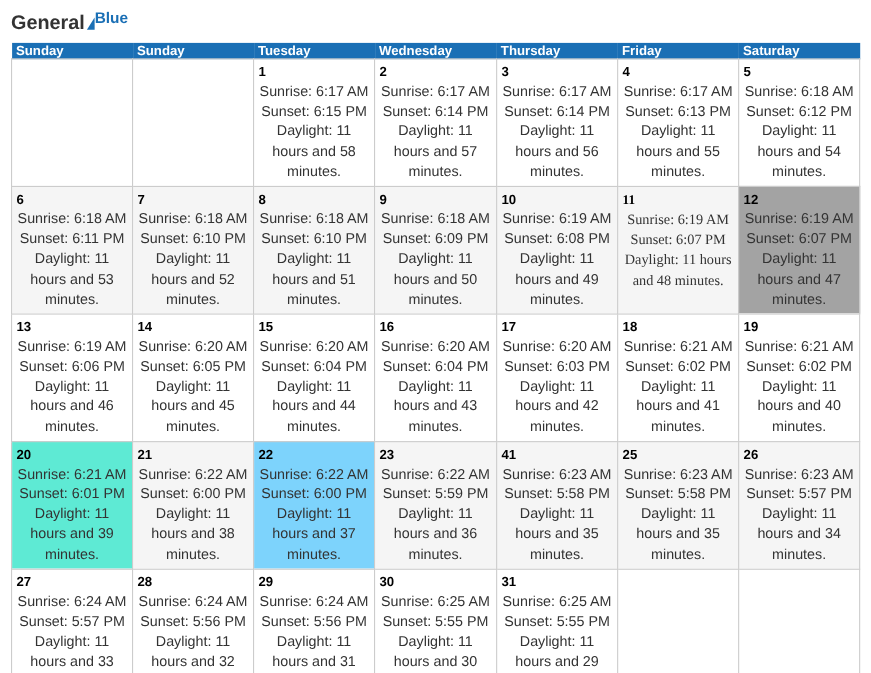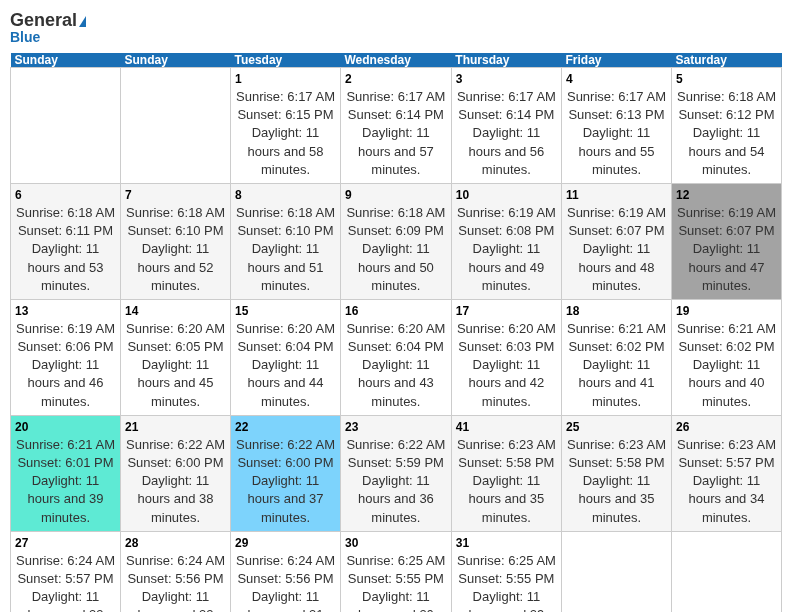--- a/index.html
+++ b/index.html
@@ -11,21 +11,21 @@
       padding: 10px;
     }
     .header {
       display: flex;
       justify-content: space-between;
       align-items: flex-start;
       margin-bottom: 8px;
     }
     .logo {
       display: flex;
-      flex-direction: column;
+      flex-direction: row;
       align-items: flex-start;
     }
     .logo-text {
       display: flex;
       align-items: center;
     }
     .title-section {
       text-align: right;
     }
     .month-title {
@@ -145,21 +145,21 @@
           <div class="day-info">Sunrise: 6:18 AM<br>Sunset: 6:10 PM<br>Daylight: 11 hours and 51 minutes.</div>
         </td>
         <td style="background: rgb(245, 245, 245);">
           <span class="day-number">9</span>
           <div class="day-info">Sunrise: 6:18 AM<br>Sunset: 6:09 PM<br>Daylight: 11 hours and 50 minutes.</div>
         </td>
         <td style="background: rgb(245, 245, 245);">
           <span class="day-number">10</span>
           <div class="day-info">Sunrise: 6:19 AM<br>Sunset: 6:08 PM<br>Daylight: 11 hours and 49 minutes.</div>
         </td>
-        <td style="background: rgb(245, 245, 245);">
+        <td style="background: rgb(245, 245, 245); font-family: Liberation Serif, serif;">
           <span class="day-number">11</span>
           <div class="day-info">Sunrise: 6:19 AM<br>Sunset: 6:07 PM<br>Daylight: 11 hours and 48 minutes.</div>
         </td>
         <td style="background: #a3a3a3;">
           <span class="day-number">12</span>
           <div class="day-info">Sunrise: 6:19 AM<br>Sunset: 6:07 PM<br>Daylight: 11 hours and 47 minutes.</div>
         </td>
       </tr>
       <tr>
         <td>

